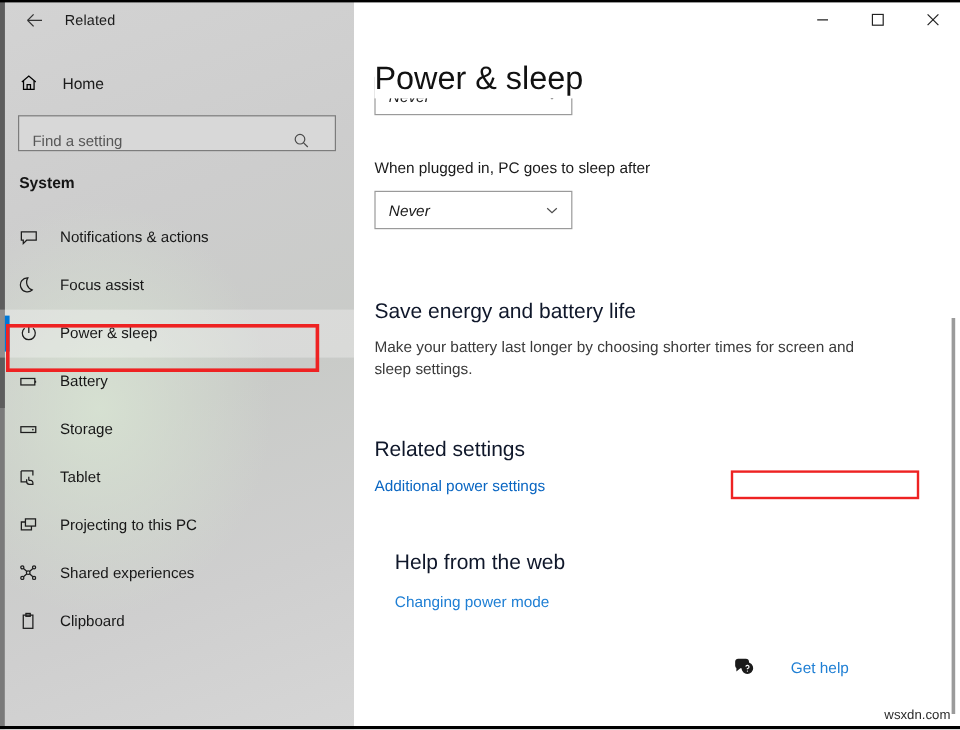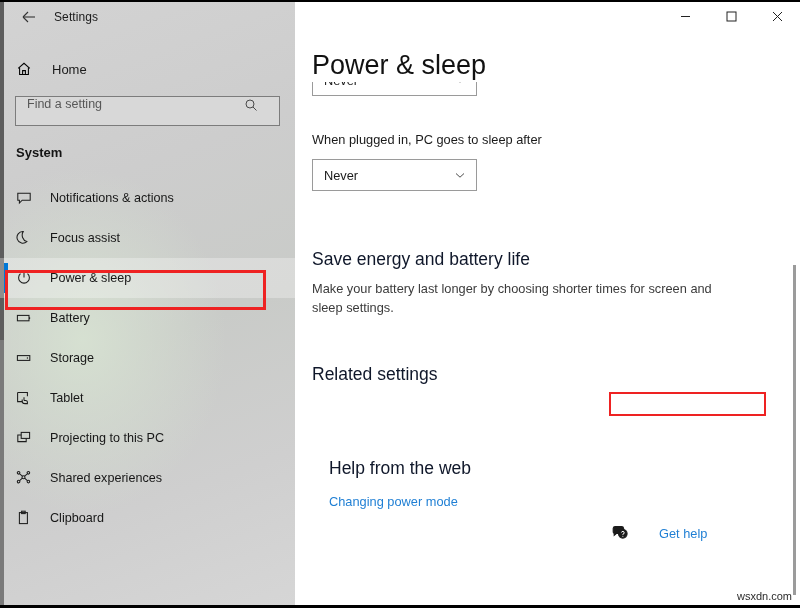--- a/index.html
+++ b/index.html
@@ -80,21 +80,21 @@
   #home-row .lbl { font-size: 13px; color: #1b1b1b; margin-left: 10px; }
 
   
   #search-box {
     position: absolute;
     left: 15px; top: 96px;
     width: 265px; height: 30px;
     background: #d8d8d8;
     border: 1px solid #7c7c7c;
     display: flex;
-    align-items: flex-start;
+    align-items: flex-end;
     padding: 0 20px 0 11px;
   }
   #search-input {
     flex: 1;
     border: none; outline: none; background: transparent;
     font-family: "Liberation Sans", sans-serif;
     font-size: 12.5px;
     color: #3a3a3a;
   }
   #search-input::placeholder { color: #575757; opacity: 1; }
@@ -198,20 +198,21 @@
     border: 1px solid #9a9a9a;
     background: #ffffff;
     display: flex;
     align-items: center;
     padding: 0 8px 0 11px;
   }
   .combo .val {
     flex: 1;
     font-size: 12.8px;
     color: #1a1a1a;
+    font-style: italic;
   }
   .combo .chev { width: 16px; color: #4d4d4d; display:flex; align-items:center; justify-content:center;}
 
   .field-label {
     font-size: 12.8px;
     color: #1a1a1a;
   }
 
   .section-heading {
     font-size: 17.5px;
@@ -237,21 +238,21 @@
     position: absolute;
     left: 314px; top: 392px;
     width: 157px; height: 24px;
     border: 2px solid #ee2222;
     pointer-events: none;
     z-index: 6;
   }
 
   #get-help-row {
     position: absolute;
-    left: 316px; top: 523px;
+    left: 316px; top: 546px;
     display: flex;
     align-items: center;
   }
   #get-help-row .ico { width: 20px; height:20px; display:flex; align-items:center; justify-content:center; color:#1b1b1b;}
   #get-help-row .lbl { margin-left: 28px; }
 
   
   #main-scrollbar {
     position: absolute;
     right: 4px; top: 0;
@@ -303,21 +304,21 @@
     </div>
 
     <div id="titlebar-left">
       <div id="back-button">
         <svg width="18" height="18" viewBox="0 0 18 18" fill="none" stroke="currentColor" stroke-width="1.1">
           <path d="M3 9 H15"></path>
             <path d="M3 9 L8 4"></path>
             <path d="M3 9 L8 14"></path>
         </svg>
       </div>
-      <div id="settings-title">Settings</div>
+      <div id="settings-title">Related</div>
     </div>
 
     <div id="home-row">
       <span class="ico">
         <svg width="16" height="16" viewBox="0 0 16 16" fill="none" stroke="currentColor" stroke-width="1.05">
           <path d="M2.2 7.3 L8 2.3 L13.8 7.3"></path>
           <path d="M3.6 6.6 V13.4 H12.4 V6.6"></path>
           <path d="M6.6 13.4 V9.6 H9.4 V13.4"></path>
         </svg>
       </span>
@@ -482,20 +483,21 @@
         </div>
       </div>
 
       <div class="field-block" style="left:17px; top:249px;">
         <div class="section-heading">Save energy and battery life</div>
         <div class="section-body" style="margin-top:9px;">Make your battery last longer by choosing shorter times for screen and sleep settings.</div>
       </div>
 
       <div class="field-block" style="left:17px; top:364px;">
         <div class="section-heading">Related settings</div>
+        <a class="link" style="display:inline-block; margin-top:12px;">Additional power settings</a>
       </div>
 
       <div class="field-block" style="left:34px; top:458px;">
         <div class="section-heading">Help from the web</div>
         <a class="link blue2" style="display:inline-block; margin-top:15px;">Changing power mode</a>
       </div>
 
     </div>
 
     <div id="page-title">Power &amp; sleep</div>

